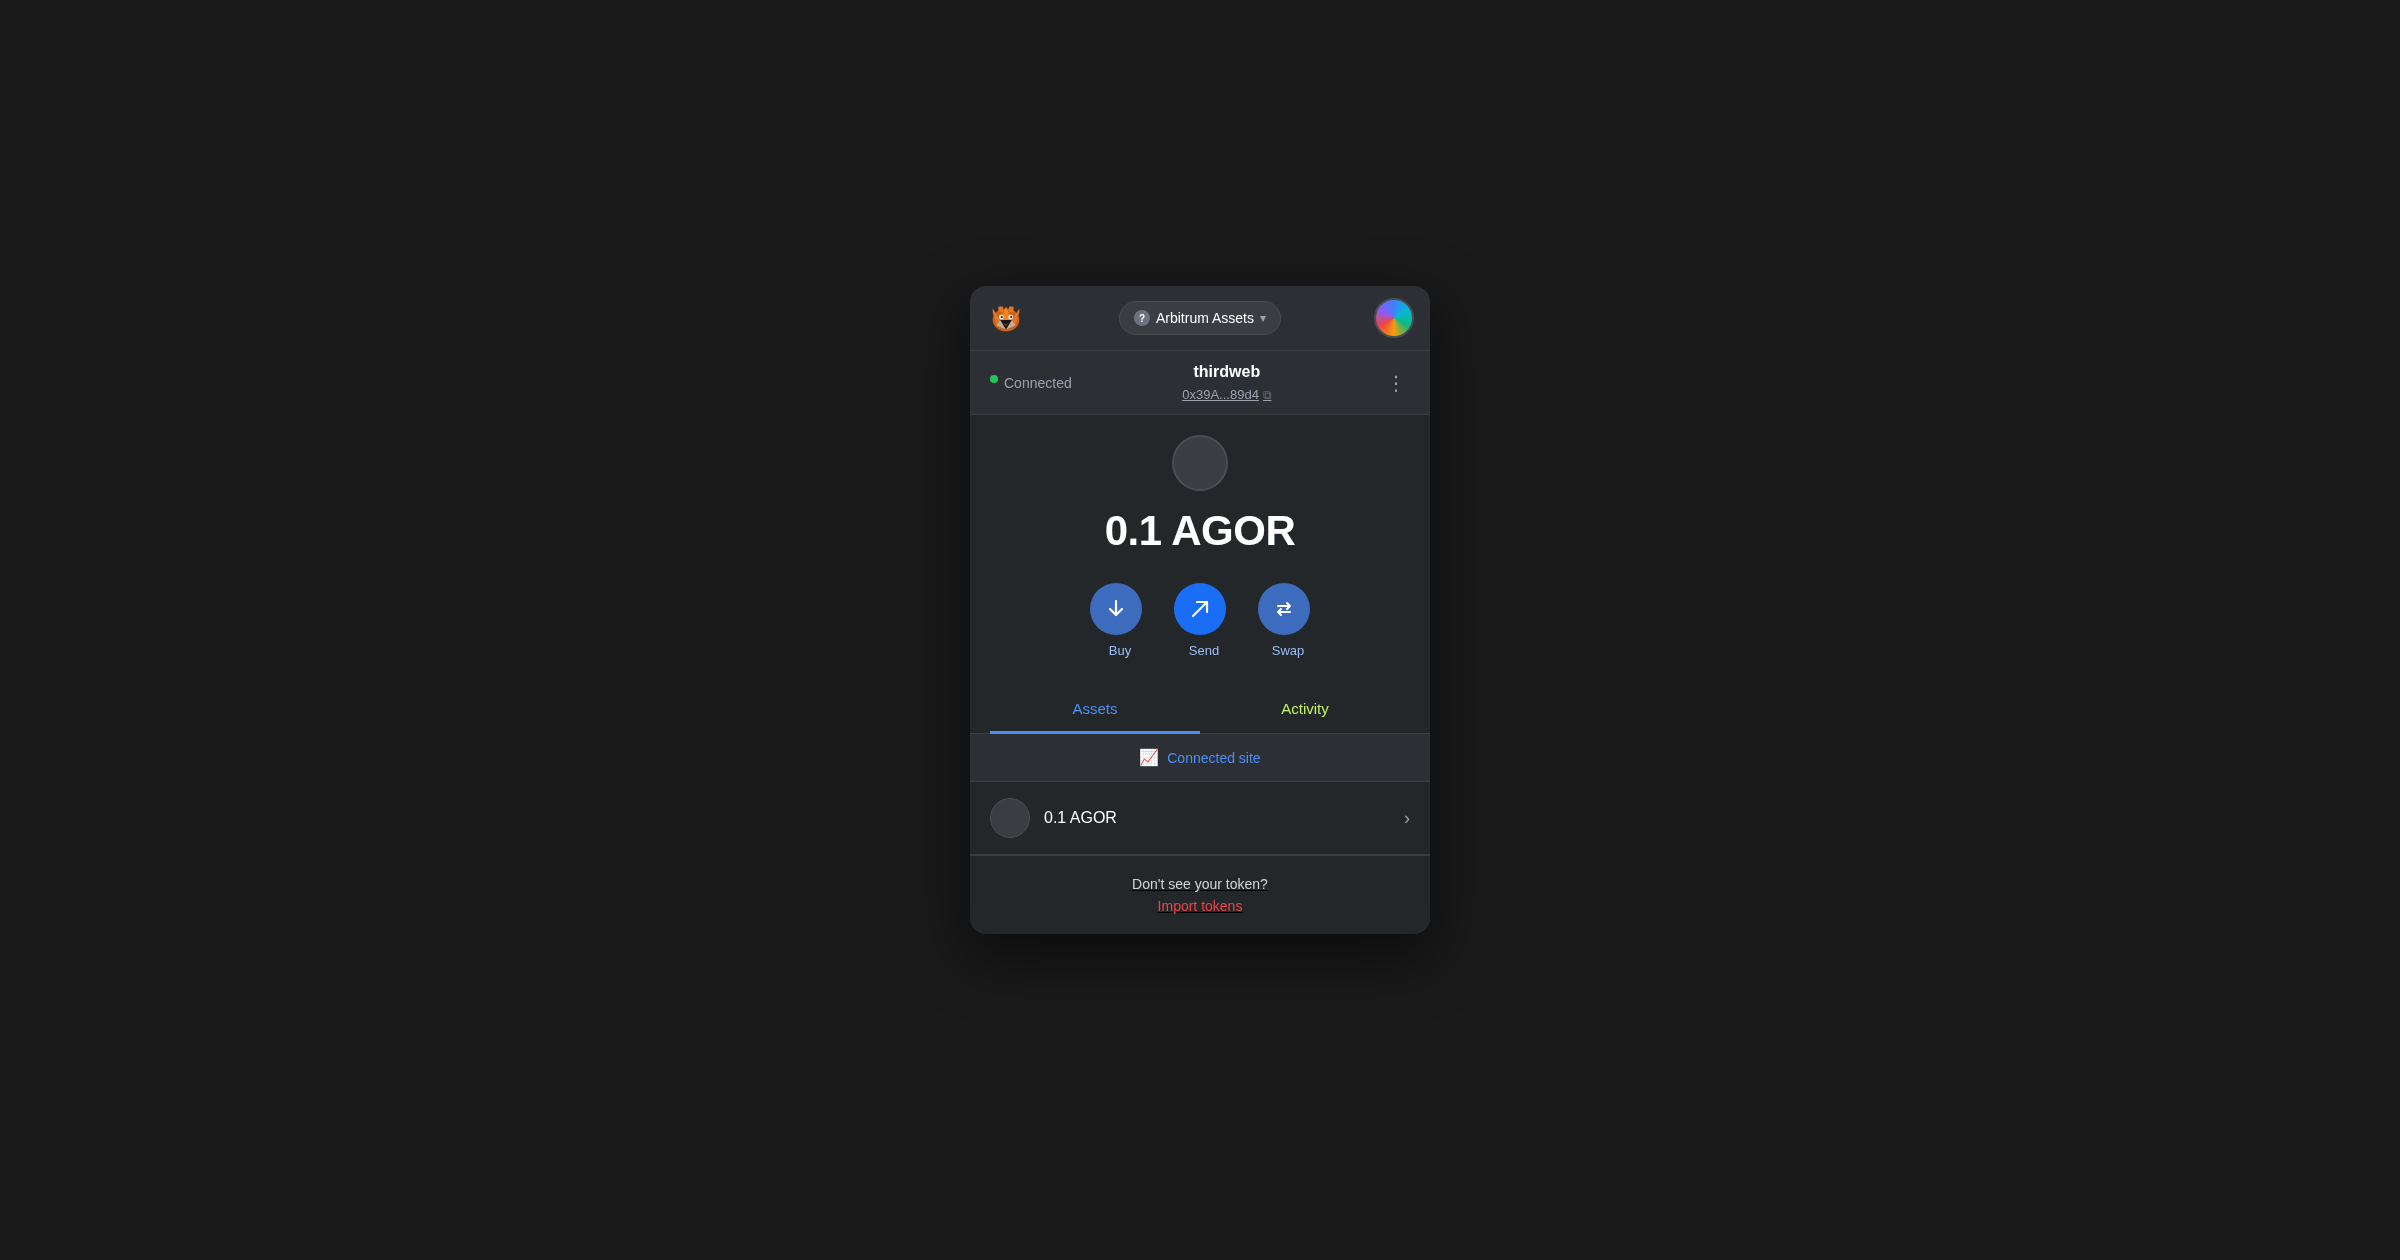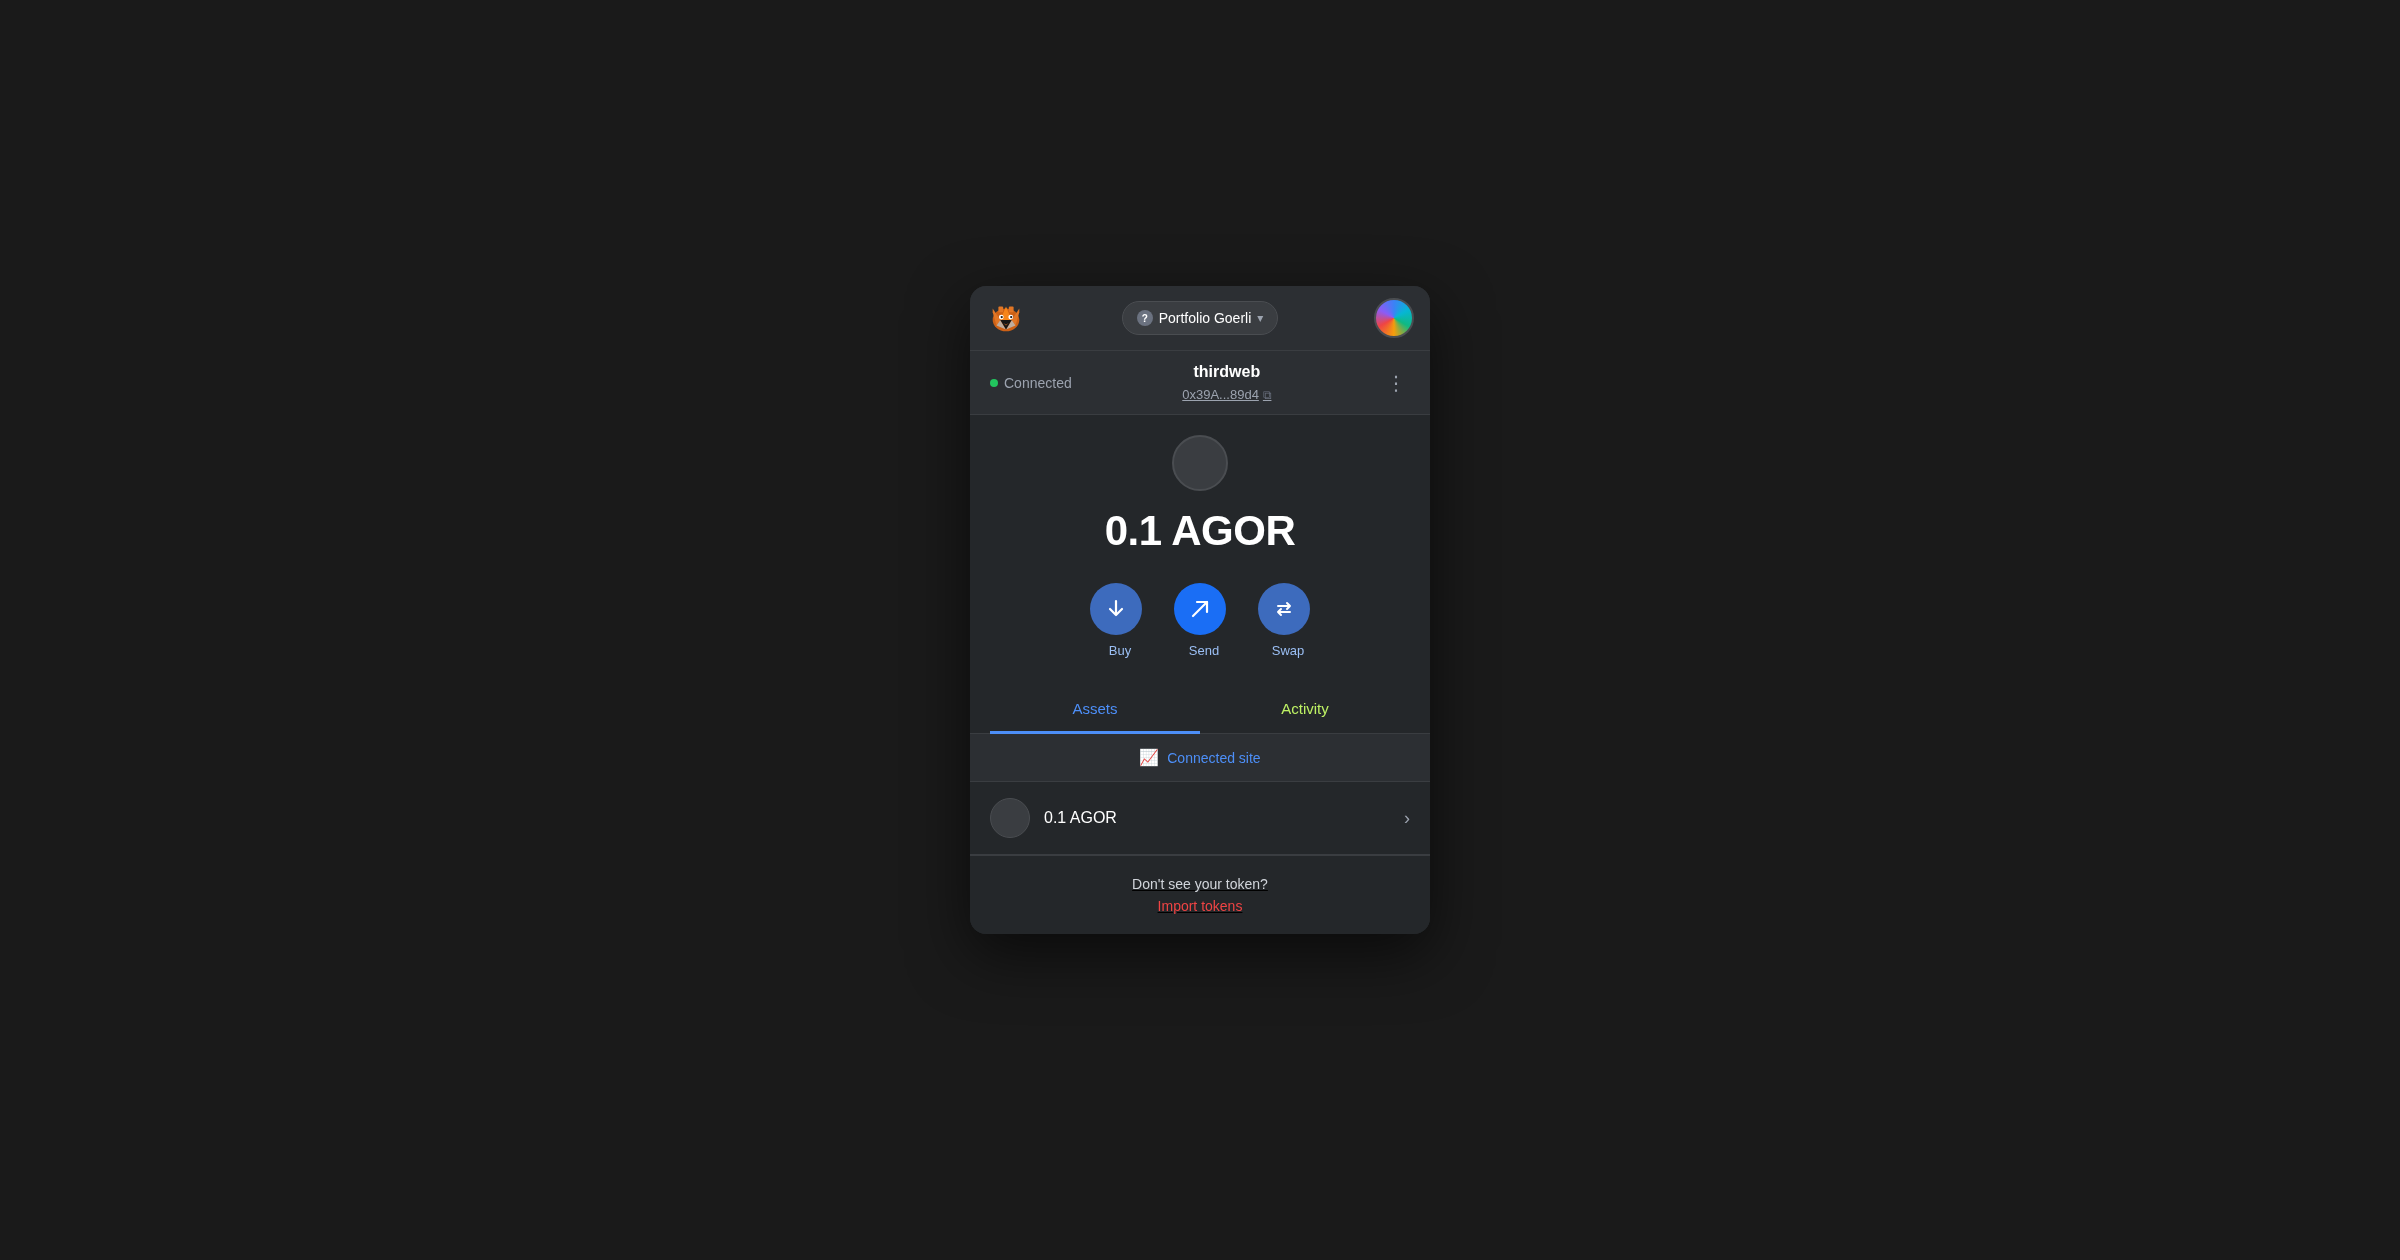--- a/index.html
+++ b/index.html
@@ -94,21 +94,21 @@
       background: #2c2f33;
       padding: 12px 20px;
       display: flex;
       align-items: center;
       justify-content: space-between;
       border-bottom: 1px solid #3a3d41;
     }
 
     .connected-status {
       display: flex;
-      align-items: center;
+      align-items: flex-start;
       gap: 6px;
       color: #9ca3af;
       font-size: 14px;
     }
 
     .green-dot {
       width: 8px;
       height: 8px;
       background: #22c55e;
       border-radius: 50%;
@@ -339,21 +339,21 @@
         <circle cx="15.5" cy="19" r="1.2" fill="#1a1a1a"></circle>
         <circle cx="25.5" cy="19" r="1.2" fill="#1a1a1a"></circle>
         <polygon points="17,25 20,27 23,25 20,28" fill="#E27625"></polygon>
         <rect x="12" y="8" width="5" height="6" rx="1" fill="#E27625"></rect>
         <rect x="23" y="8" width="5" height="6" rx="1" fill="#E27625"></rect>
       </svg>
     </div>
 
     <div class="network-selector">
       <div class="network-question">?</div>
-      <span>Portfolio Goerli</span>
+      <span>Arbitrum Assets</span>
       <span class="chevron-down">▾</span>
     </div>
 
     <div class="avatar-circle"></div>
   </div>
 
   <div class="connected-bar">
     <div class="connected-status">
       <div class="green-dot"></div>
       <span>Connected</span>

